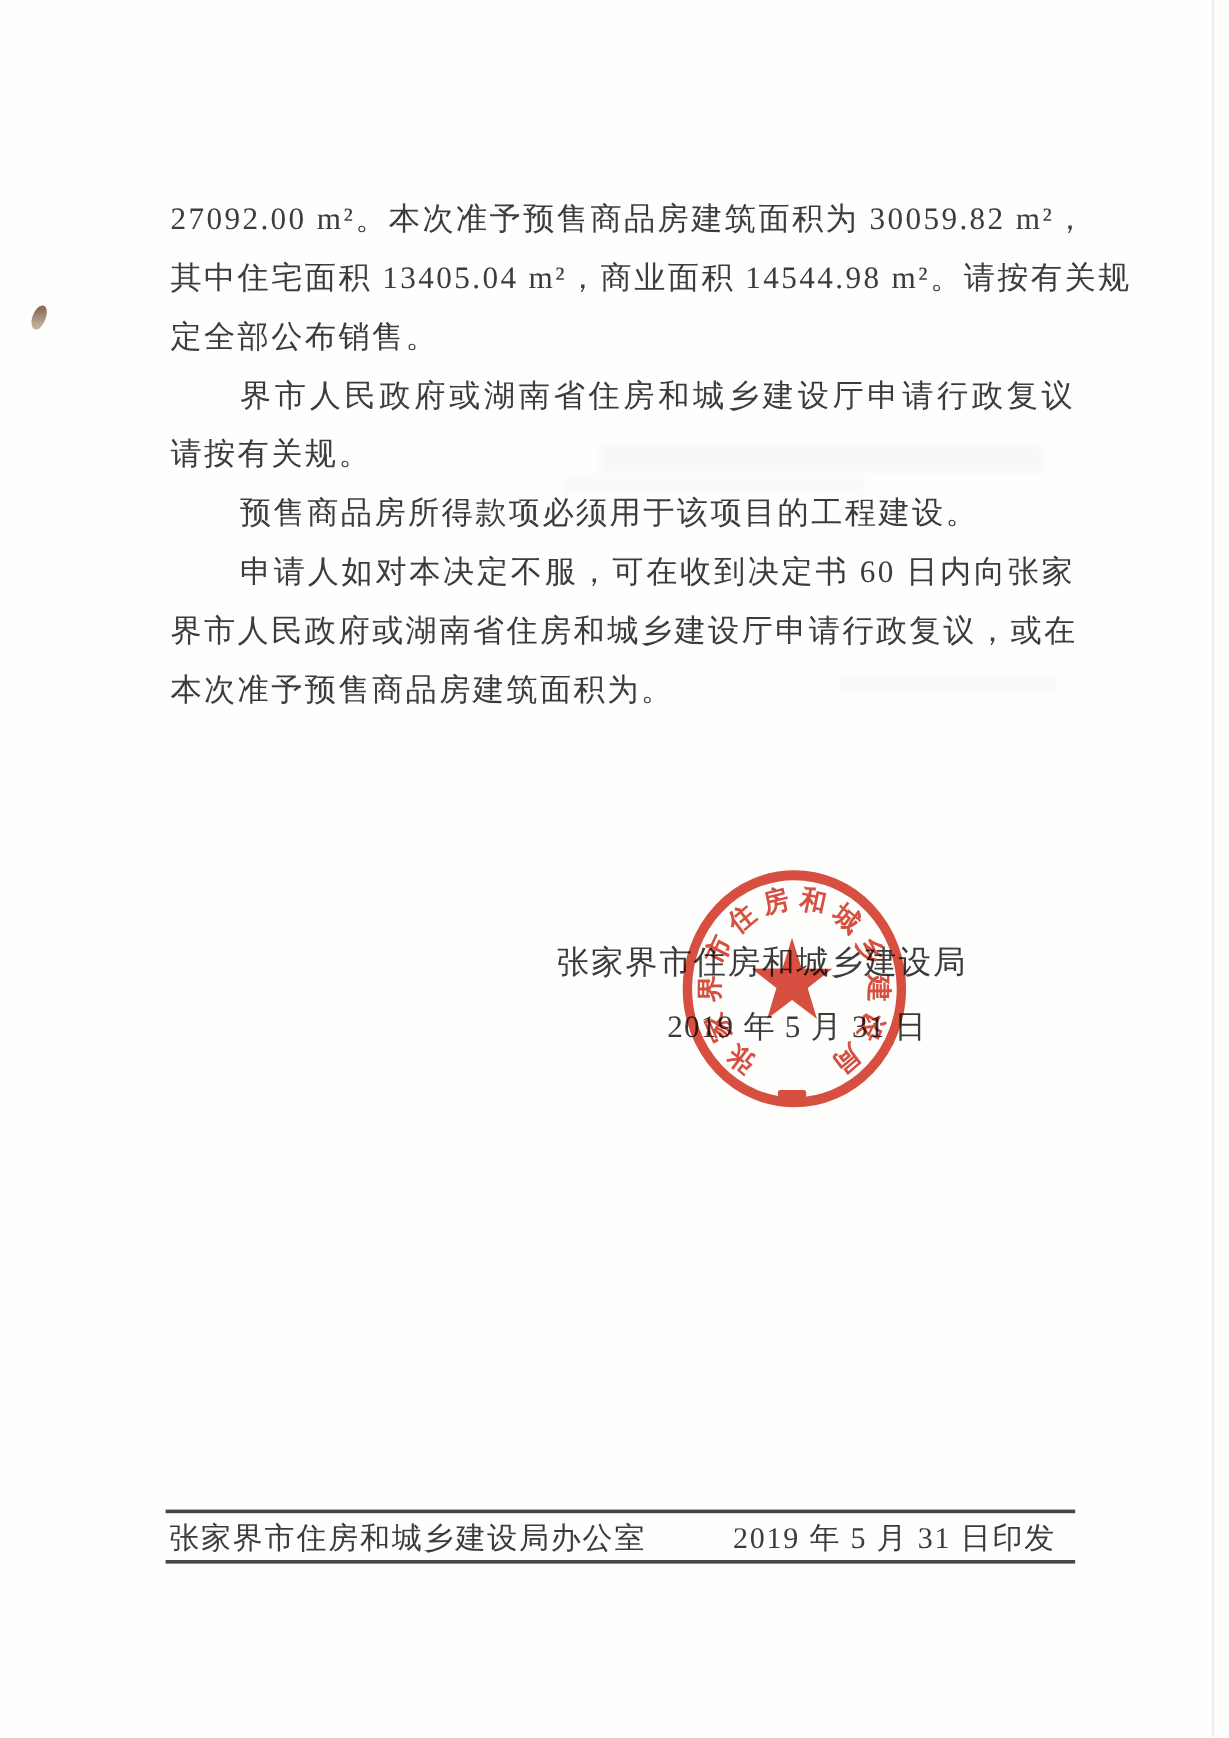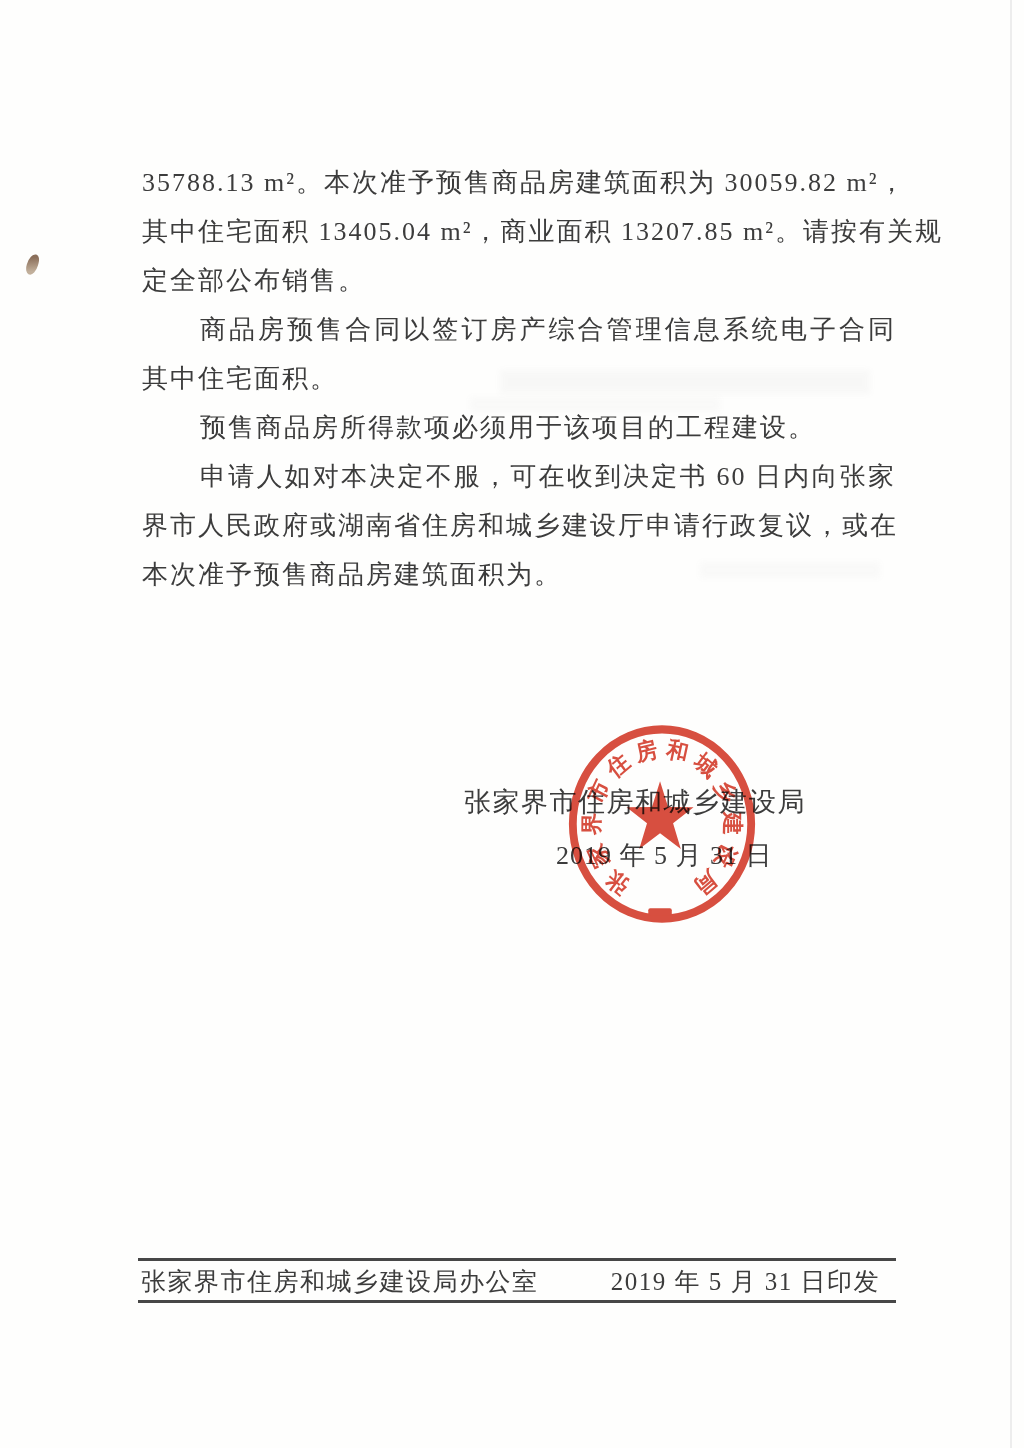--- a/index.html
+++ b/index.html
@@ -44,25 +44,25 @@
 
 <div class="page">
 
   <div class="edge-line"></div>
   <div class="speck"></div>
   <div class="ghost g1"></div>
   <div class="ghost g2"></div>
   <div class="ghost g3"></div>
 
   <div class="doc-body">
-    <div class="bline">35788.13 m²。本次准予预售商品房建筑面积为 30059.82 m²，</div>
-    <div class="bline">其中住宅面积 13405.04 m²，商业面积 13207.85 m²。请按有关规</div>
+    <div class="bline">27092.00 m²。本次准予预售商品房建筑面积为 30059.82 m²，</div>
+    <div class="bline">其中住宅面积 13405.04 m²，商业面积 14544.98 m²。请按有关规</div>
     <div class="bline left">定全部公布销售。</div>
-    <div class="bline indent">商品房预售合同以签订房产综合管理信息系统电子合同</div>
-    <div class="bline left">其中住宅面积。</div>
+    <div class="bline indent">界市人民政府或湖南省住房和城乡建设厅申请行政复议</div>
+    <div class="bline left">请按有关规。</div>
     <div class="bline left indent">预售商品房所得款项必须用于该项目的工程建设。</div>
     <div class="bline indent">申请人如对本决定不服，可在收到决定书 60 日内向张家</div>
     <div class="bline">界市人民政府或湖南省住房和城乡建设厅申请行政复议，或在</div>
     <div class="bline left">本次准予预售商品房建筑面积为。</div>
   </div>
 
   <div class="sig-agency">张家界市住房和城乡建设局</div>
   <div class="sig-date">2019 年 5 月 31 日</div>
 
   <div class="seal">

